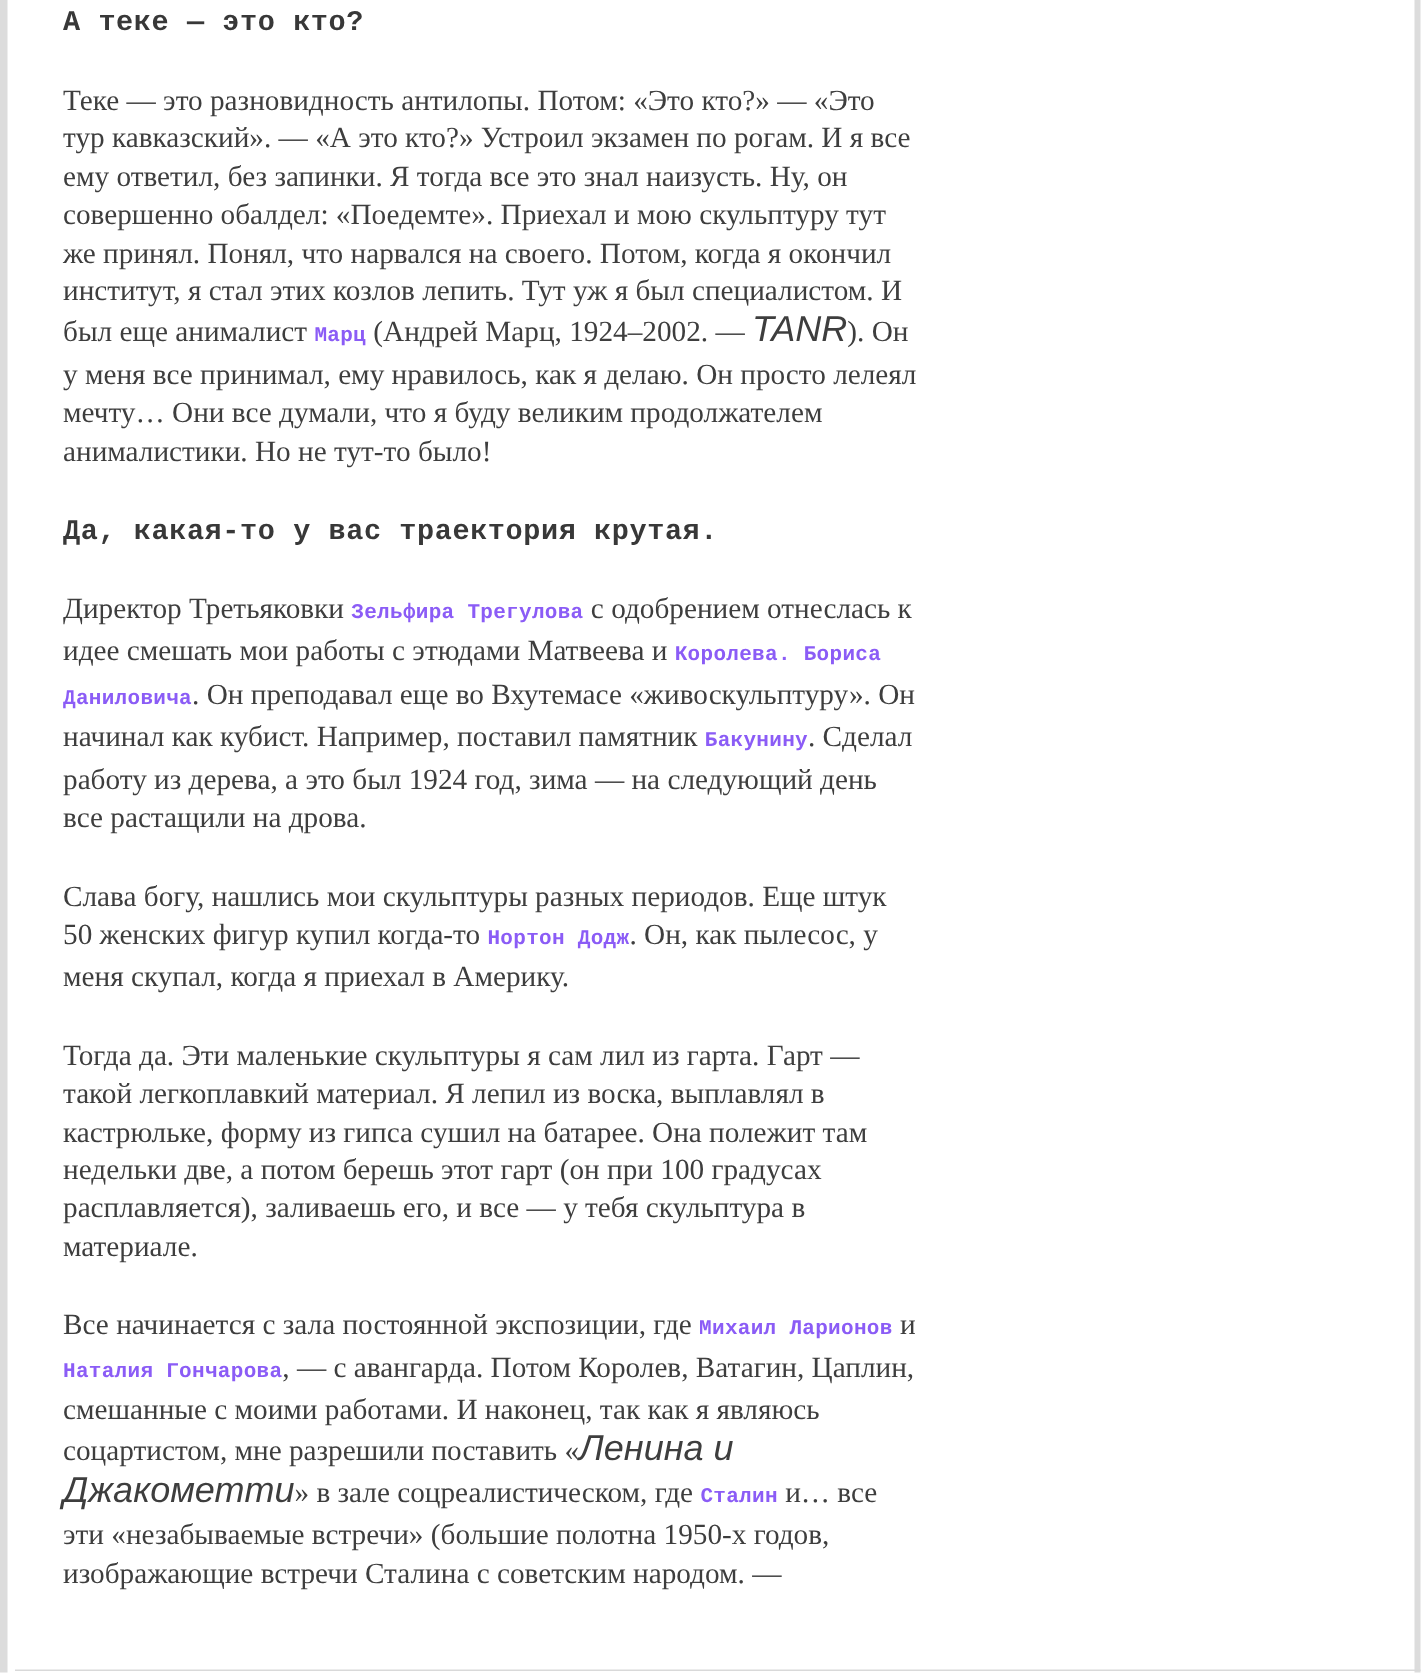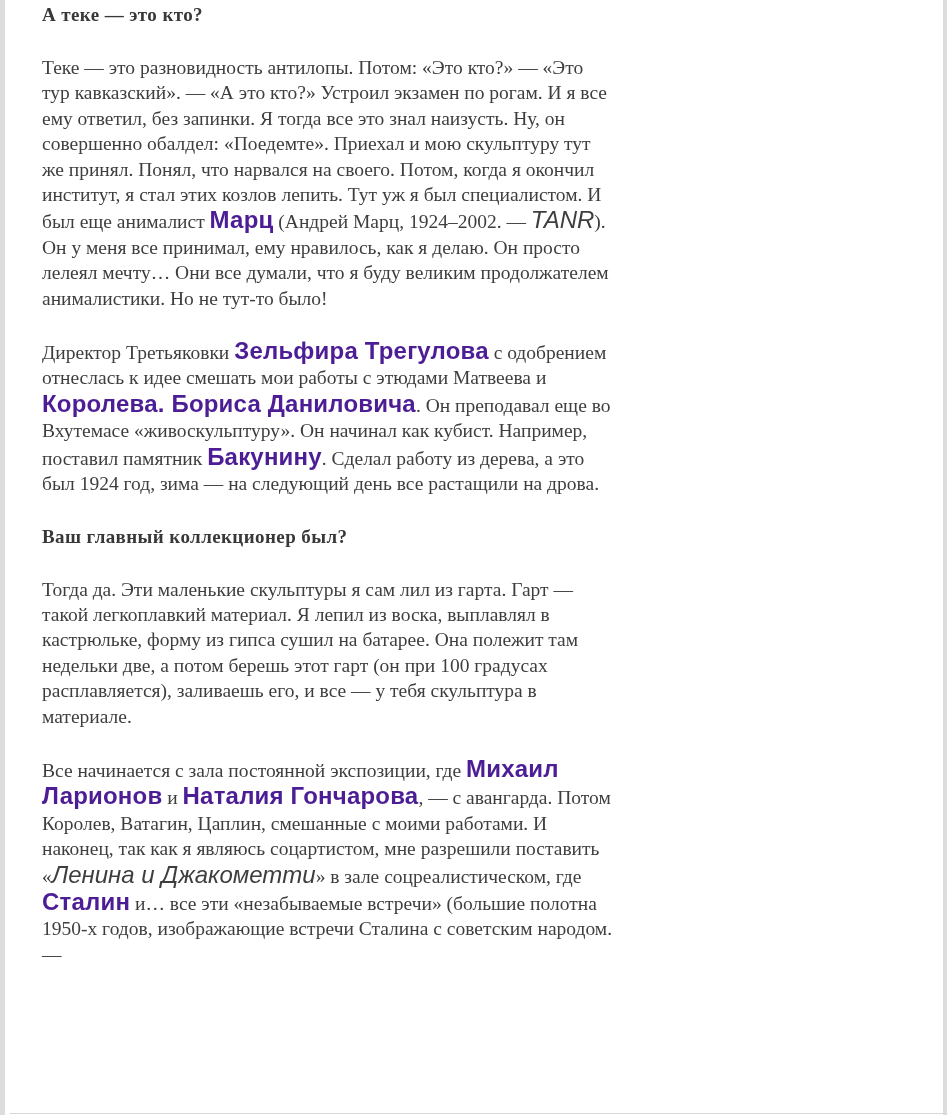--- a/index.html
+++ b/index.html
@@ -29,56 +29,57 @@
     height: 1px;
     background: #d9d9d9;
   }
   .article {
     position: absolute;
     left: 42px;
     top: 0;
     width: 572px;
   }
   .q {
-    font-family: Liberation Serif, serif;
+    font-family: Liberation Mono, monospace;
     font-weight: 700;
     font-size: 19px;
     line-height: 26px;
     letter-spacing: 0.4px;
     color: #383838;
     margin: 27px 0 19px 0;
   }
   .q:first-child { margin-top: 2px; }
   .a {
     font-family: "Liberation Serif", serif;
     font-size: 19.5px;
     line-height: 25.4px;
     color: #3e3e3e;
     margin: 27px 0;
   }
   .a .b {
-    font-family: Liberation Sans, sans-serif;
+    font-family: Liberation Mono, monospace;
     font-weight: 700;
-    font-size: 24px;
+    font-size: 14px;
     letter-spacing: 0.2px;
-    color: #4c1d95;
+    color: #8b5cf6;
   }
   .a .i {
     font-family: "Liberation Sans", sans-serif;
     font-style: italic;
     font-size: 24px;
   }
 </style>
 </head>
 <body>
 
 <div class="edge edge-left"></div>
 <div class="edge edge-right"></div>
 <div class="bottom-rule"></div>
 
 <div class="article">
     <h2 class="q"><span>А теке — это кто?</span></h2>
     <p class="a"><span>Теке — это разновидность антилопы. Потом: «Это кто?» — «Это тур кавказский». — «А это кто?» Устроил экзамен по рогам. И я все ему ответил, без запинки. Я тогда все это знал наизусть. Ну, он совершенно обалдел: «Поедемте». Приехал и мою скульптуру тут же принял. Понял, что нарвался на своего. Потом, когда я окончил институт, я стал этих козлов лепить. Тут уж я был специалистом. И был еще анималист </span><span class="b">Марц</span><span> (Андрей Марц, 1924–2002. — </span><span class="i">TANR</span><span>). Он у меня все принимал, ему нравилось, как я делаю. Он просто лелеял мечту… Они все думали, что я буду великим продолжателем анималистики. Но не тут-то было!</span></p>
+    <h2 class="q"><span>Да, какая-то у вас траектория крутая.</span></h2>
     <p class="a"><span>Директор Третьяковки </span><span class="b">Зельфира Трегулова</span><span> с одобрением отнеслась к идее смешать мои работы с этюдами Матвеева и </span><span class="b">Королева. Бориса Даниловича</span><span>. Он преподавал еще во Вхутемасе «живоскульптуру». Он начинал как кубист. Например, поставил памятник </span><span class="b">Бакунину</span><span>. Сделал работу из дерева, а это был 1924 год, зима — на следующий день все растащили на дрова.</span></p>
-    <h2 class="q"><span>Ваш главный коллекционер был?</span></h2>
+    <p class="a"><span>Слава богу, нашлись мои скульптуры разных периодов. Еще штук 50 женских фигур купил когда-то </span><span class="b">Нортон Додж</span><span>. Он, как пылесос, у меня скупал, когда я приехал в Америку.</span></p>
     <p class="a"><span>Тогда да. Эти маленькие скульптуры я сам лил из гарта. Гарт — такой легкоплавкий материал. Я лепил из воска, выплавлял в кастрюльке, форму из гипса сушил на батарее. Она полежит там недельки две, а потом берешь этот гарт (он при 100 градусах расплавляется), заливаешь его, и все — у тебя скульптура в материале.</span></p>
     <p class="a"><span>Все начинается с зала постоянной экспозиции, где </span><span class="b">Михаил Ларионов</span><span> и </span><span class="b">Наталия Гончарова</span><span>, — с авангарда. Потом Королев, Ватагин, Цаплин, смешанные с моими работами. И наконец, так как я являюсь соцартистом, мне разрешили поставить «</span><span class="i">Ленина и Джакометти</span><span>» в зале соцреалистическом, где </span><span class="b">Сталин</span><span> и… все эти «незабываемые встречи» (большие полотна 1950-х годов, изображающие встречи Сталина с советским народом. — </span></p>
   </div>
 
 </body></html>

